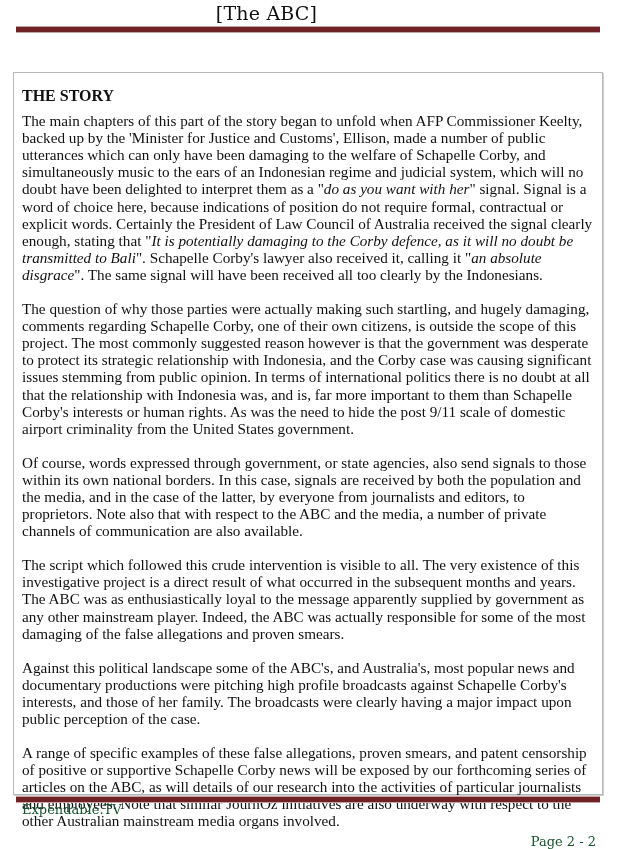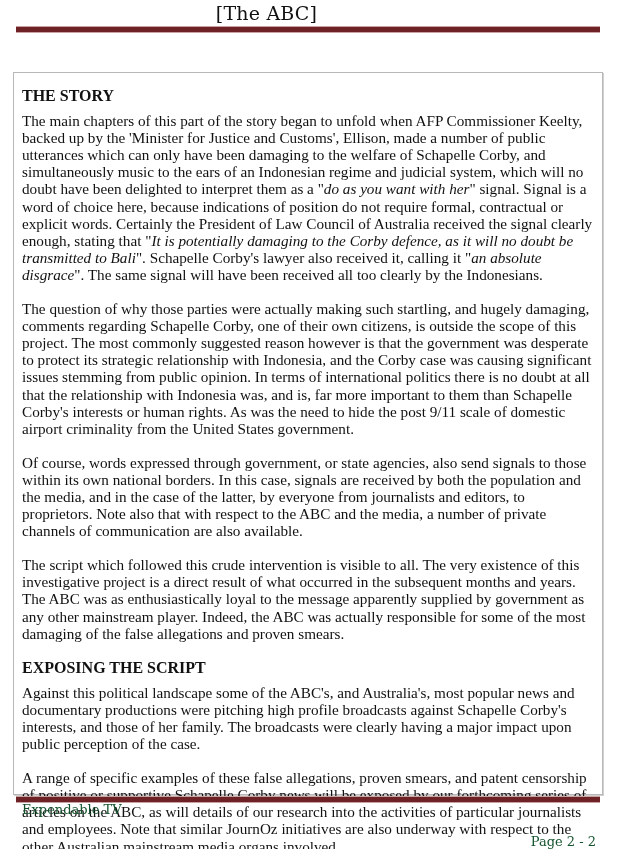--- a/index.html
+++ b/index.html
@@ -34,20 +34,19 @@
 <div class="content-box" style="width:588px;"></div>
 
 <div class="body-text">
   <h2>THE STORY</h2>
   <p>
     <span>The main chapters of this part of the story began to unfold when AFP Commissioner Keelty, backed up by the 'Minister for Justice and Customs', Ellison, made a number of public utterances which can only have been damaging to the welfare of Schapelle Corby, and simultaneously music to the ears of an Indonesian regime and judicial system, which will no doubt have been delighted to interpret them as a "</span><i>do as you want with her</i><span>" signal. Signal is a word of choice here, because indications of position do not require formal, contractual or explicit words. Certainly the President of Law Council of Australia received the signal clearly enough, stating that "</span><i>It is potentially damaging to the Corby defence, as it will no doubt be transmitted to Bali</i><span>". Schapelle Corby's lawyer also received it, calling it "</span><i>an absolute disgrace</i><span>". The same signal will have been received all too clearly by the Indonesians.</span>
   </p>
   <p>The question of why those parties were actually making such startling, and hugely damaging, comments regarding Schapelle Corby, one of their own citizens, is outside the scope of this project. The most commonly suggested reason however is that the government was desperate to protect its strategic relationship with Indonesia, and the Corby case was causing significant issues stemming from public opinion. In terms of international politics there is no doubt at all that the relationship with Indonesia was, and is, far more important to them than Schapelle Corby's interests or human rights. As was the need to hide the post 9/11 scale of domestic airport criminality from the United States government.</p>
   <p>Of course, words expressed through government, or state agencies, also send signals to those within its own national borders. In this case, signals are received by both the population and the media, and in the case of the latter, by everyone from journalists and editors, to proprietors. Note also that with respect to the ABC and the media, a number of private channels of communication are also available.</p>
   <p>The script which followed this crude intervention is visible to all. The very existence of this investigative project is a direct result of what occurred in the subsequent months and years. The ABC was as enthusiastically loyal to the message apparently supplied by government as any other mainstream player. Indeed, the ABC was actually responsible for some of the most damaging of the false allegations and proven smears.</p>
-  <h2>EXPOSING THE SCRIPT</h2>
   <p>Against this political landscape some of the ABC's, and Australia's, most popular news and documentary productions were pitching high profile broadcasts against Schapelle Corby's interests, and those of her family. The broadcasts were clearly having a major impact upon public perception of the case.</p>
   <p>A range of specific examples of these false allegations, proven smears, and patent censorship of positive or supportive Schapelle Corby news will be exposed by our forthcoming series of articles on the ABC, as will details of our research into the activities of particular journalists and employees. Note that similar JournOz initiatives are also underway with respect to the other Australian mainstream media organs involved.</p>
 </div>
 
 <div style="position: absolute; left: 16px; top: 796px; width: 584px; height: 5px; background: rgb(110, 34, 38); border-top: 1px solid rgb(199, 163, 164); border-bottom: 1px solid rgb(199, 163, 164);"></div>
 <div class="footer-left">Expendable.TV</div>
 <div class="footer-right">Page 2 - 2</div>
 
 </body></html>

